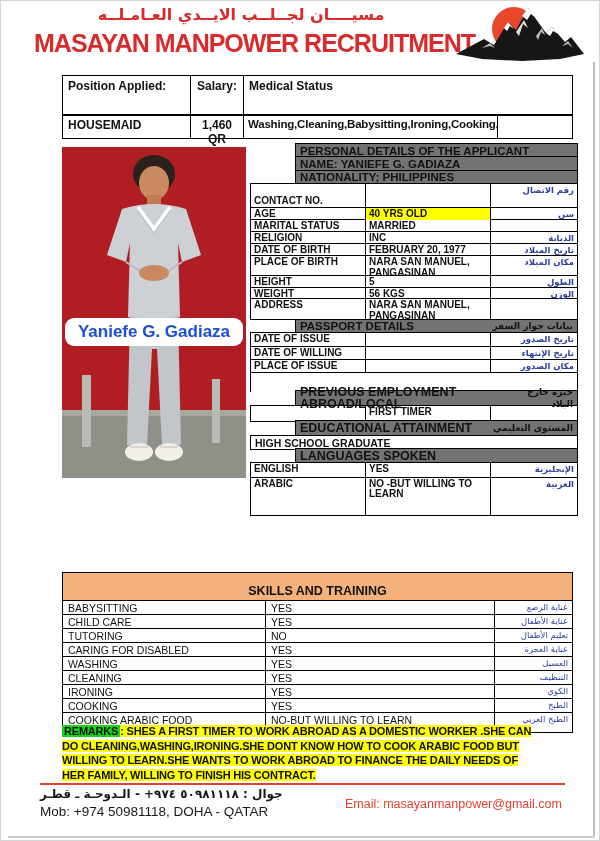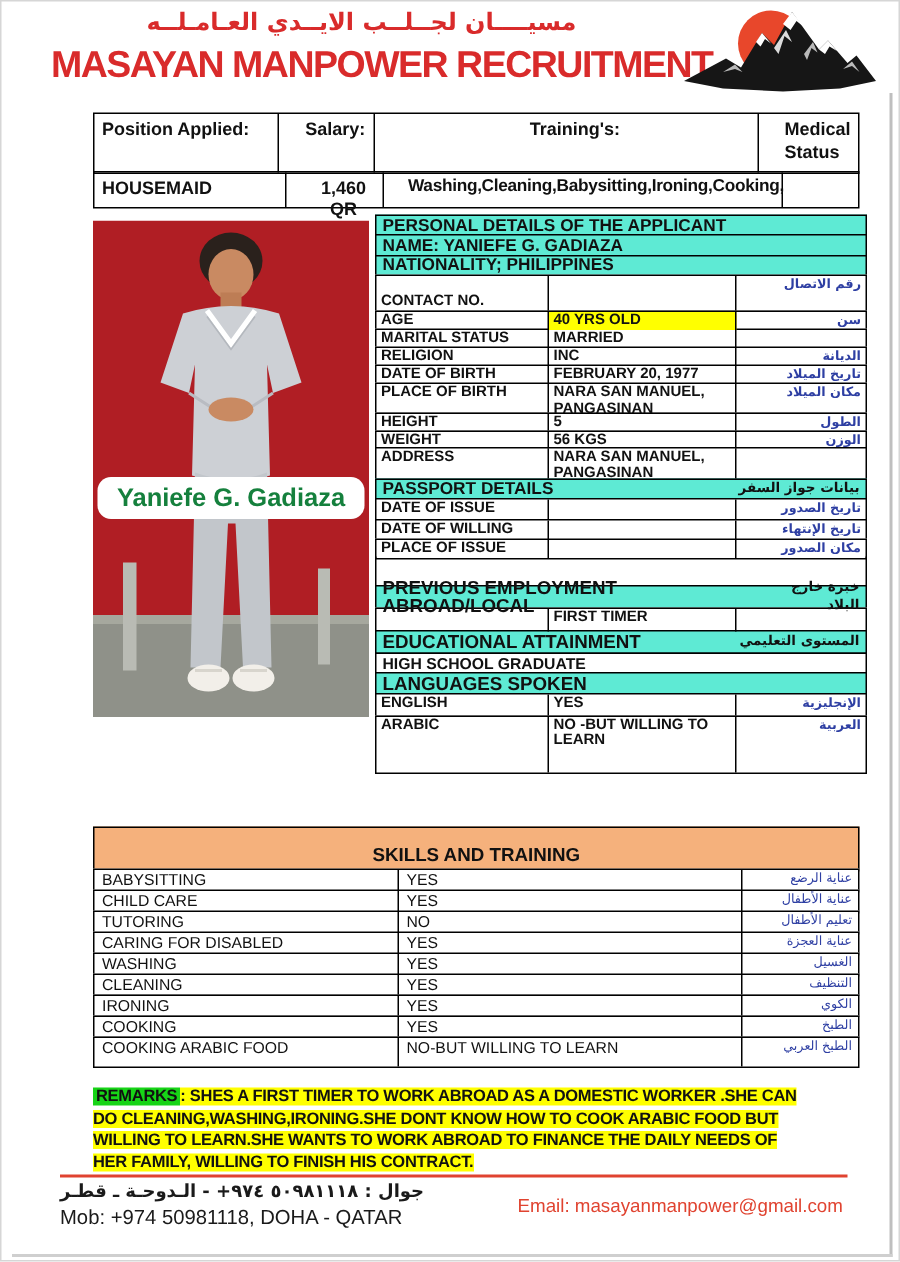--- a/index.html
+++ b/index.html
@@ -13,65 +13,65 @@
   
   .arabic-title { position: absolute; left: 36px; top: 2px; width: 410px; text-align: center;
                   font-family: "DejaVu Sans", sans-serif; direction: rtl;
                   font-size: 16px; font-weight: bold; color: #d92b2b; line-height: 26px; }
   .english-title { position: absolute; left: 34px; top: 29px; width: 414px; text-align: center;
                    font-size: 25px; font-weight: bold; color: #d92b2b; letter-spacing: -1px; white-space: nowrap; }
   .logo { position: absolute; left: 452px; top: 2px; width: 136px; height: 62px; }
 
   
   .toptable { position: absolute; left: 62px; top: 75px; width: 511px; font-weight: bold; font-size: 12px; }
-  .tt-row { display: flex; border: 1.6px solid #000; gap: 12px; }
+  .tt-row { display: flex; border: 1.6px solid #000; }
   .tt-row.data { margin-top: -1.6px; }
   .tt-row > div { padding: 3px 5px; }
   .tt-row.header { height: 41px; }
   .tt-row.data { height: 25px; }
   .tc1 { width: 128px; border-right: 1.6px solid #000; }
   .tc2 { width: 53px; border-right: 1.6px solid #000; text-align: center; padding-left: 2px !important; padding-right: 2px !important; }
   .tc3 { width: 254px; border-right: 1.6px solid #000; }
   .tc4 { flex: 1; line-height: 15px; }
   .tt-row.header .tc3 { text-align: center; }
   .tt-row.data .tc3 { padding-left: 4px; font-size: 11.5px; letter-spacing: -0.2px; }
 
   
   .photo { position: absolute; left: 62px; top: 147px; width: 184px; height: 331px; }
   .photo svg { display: block; }
   .photo-caption { position: absolute; left: 3px; top: 171px; width: 178px; height: 28px;
                    background: #fff; border-radius: 9px; display: flex; align-items: center; justify-content: center;
-                   font-size: 17px; font-weight: bold; color: #15803d; }
+                   font-size: 17px; font-weight: bold; color: #1d4ed8; }
 
   
   .rpanel { position: absolute; left: 250px; top: 143px; width: 328px; }
-  .band { height: 15px; background: #5eead4; border: 1.6px solid #000; margin-top: -1.6px;
+  .band { height: 15px; background: #737373; border: 1.6px solid #000; margin-top: -1.6px;
           display: flex; align-items: center; justify-content: space-between; padding: 0 4px;
-          font-size: 11.5px; font-weight: bold; line-height: 12px; }
+          font-size: 11.5px; font-weight: bold; line-height: 12px; margin-left: 45px; }
   .band:first-child { margin-top: 0; }
   .band .ar-band { font-family: "DejaVu Sans", sans-serif; font-size: 9px; font-weight: bold; color: #111; direction: rtl; }
   .prow { display: flex; border: 1.6px solid #000; margin-top: -1.6px; font-weight: bold; font-size: 10px; background: #fff; }
   .pc1 { width: 115px; border-right: 1.6px solid #000; padding: 1px 3px; line-height: 10.5px; }
   .pc2 { width: 125px; border-right: 1.6px solid #000; padding: 1px 3px; line-height: 10.5px; }
   .pc3 { flex: 1; text-align: right; padding: 1px 3px; color: #2e3fa3;
          font-family: "DejaVu Sans", sans-serif; font-size: 8.5px; direction: rtl; line-height: 10px; }
   .pc3.black { color: #111; }
   .vbottom { display: flex; align-items: flex-end; }
   .hl-yellow-cell { background: #ffff00; }
   .gaprow { height: 21px; border-left: 1.6px solid #000; border-right: 1.6px solid #000; margin-top: -1.6px; }
   .fullrow { border: 1.6px solid #000; margin-top: -1.6px; font-weight: bold; font-size: 10.5px; padding: 1px 4px; height: 15px; }
   .band.wide-title { font-size: 12.5px; height: 16px; }
 
   .h-contact { height: 25px; } .h-14 { height: 14px; } .h-13 { height: 13.5px; }
   .h-pob { height: 21px; } .h-addr { height: 22px; }
   .h-ppno { height: 23px; } .h-15 { height: 15px; }
   .h-ft { height: 17px; } .h-eng { height: 16px; } .h-arab { height: 39px; }
 
   
-  .skills { position: absolute; left: 62px; top: 551px; width: 511px; }
+  .skills { position: absolute; left: 62px; top: 572px; width: 511px; }
   .sk-band { height: 30px; background: #f5b17c; border: 1.6px solid #000; display: flex;
              align-items: flex-end; justify-content: center; font-size: 12.5px; font-weight: bold; padding-bottom: 3px; }
   .sk-row { display: flex; border: 1.6px solid #000; margin-top: -1.6px; font-weight: normal; font-size: 10.5px; background: #fff; }
   .sk-row { height: 15.5px; }
   .sk-row.tall { height: 21px; }
   .skc1 { width: 203px; border-right: 1.6px solid #000; padding: 1px 5px; }
   .skc2 { width: 229px; border-right: 1.6px solid #000; padding: 1px 5px; }
   .skc3 { flex: 1; text-align: right; padding: 1px 4px; color: #2e3fa3;
           font-family: "DejaVu Sans", sans-serif; font-size: 8.5px; direction: rtl; line-height: 11px; }
 
@@ -106,21 +106,20 @@
       <path d="M84,34 L90,26 L93,33 L89,30 L86,38 Z" fill="#ffffff" opacity="0.7"></path>
       <path d="M30,46 L38,41 L43,46 L38,44 Z" fill="#ffffff" opacity="0.7"></path>
       <path d="M110,44 L116,39 L121,46 L116,42 Z" fill="#ffffff" opacity="0.7"></path>
     </svg>
   </div>
 
   <div class="toptable">
     <div class="tt-row header">
       <div class="tc1">Position Applied:</div>
       <div class="tc2">Salary:</div>
-      <div class="tc3">Training's:</div>
       <div class="tc4">Medical Status</div>
     </div>
     <div class="tt-row data">
       <div class="tc1">HOUSEMAID</div>
       <div class="tc2">1,460 QR</div>
       <div class="tc3">Washing,Cleaning,Babysitting,Ironing,Cooking,</div>
       <div class="tc4"></div>
     </div>
   </div>
 

